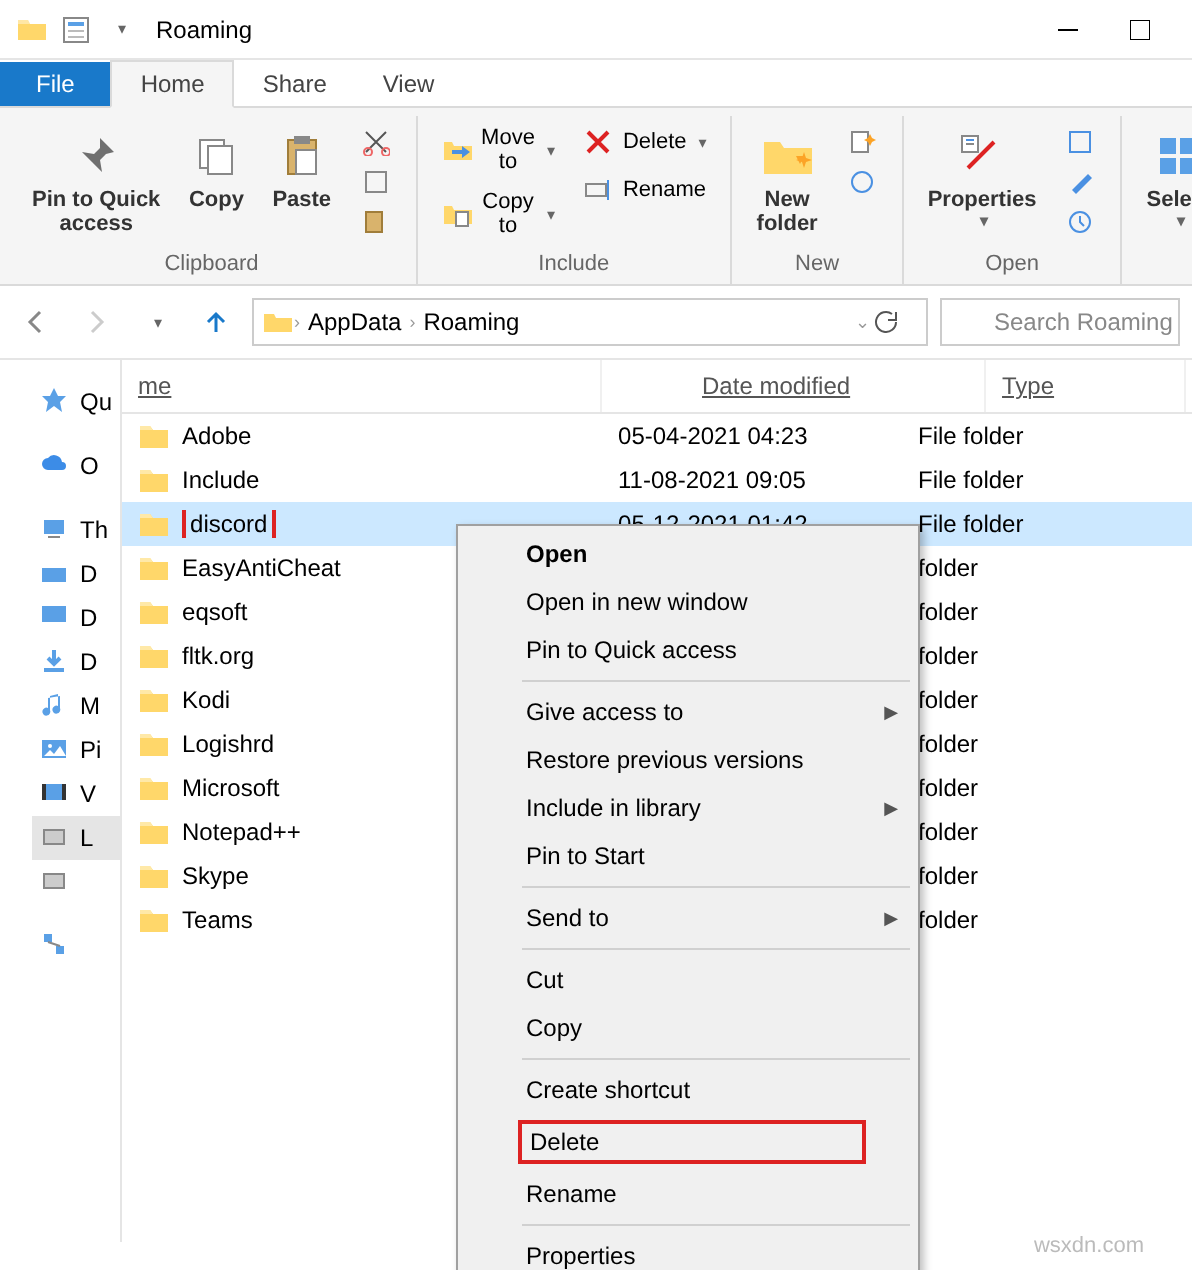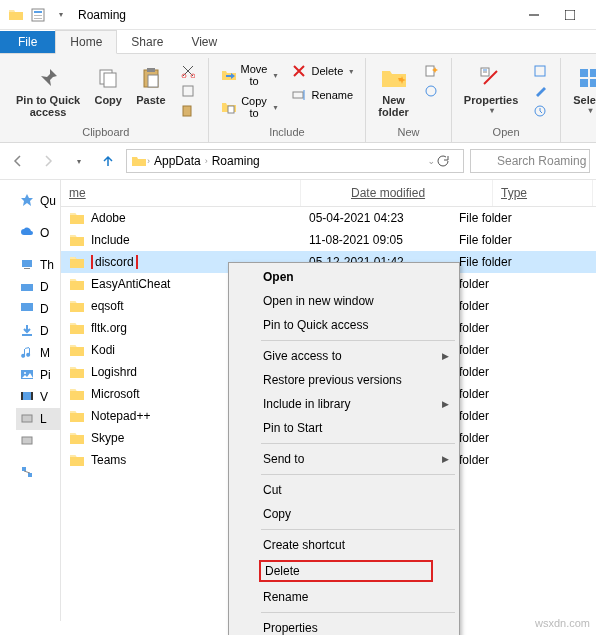--- a/index.html
+++ b/index.html
@@ -50,21 +50,21 @@
   .row .cell.date { width: 150px; }
   .row .cell.type { width: 100px; }
   .row.selected { background: #cce8ff; }
   .folder-ic { width: 16px; height: 14px; }
   .redbox { border: 2px solid #d22; padding: 0 2px; }
   .ctxmenu { position: absolute; top: 262px; left: 228px; width: 232px; background: #f0f0f0; border: 1px solid #a0a0a0; box-shadow: 2px 2px 4px rgba(0,0,0,0.25); padding: 2px; }
   .ctx-item { padding: 5px 28px 5px 32px; position: relative; font-size: 12px; }
   .ctx-item.bold { font-weight: 600; }
   .ctx-item .sub { position: absolute; right: 8px; top: 7px; font-size: 9px; color: #555; }
   .ctx-sep { height: 1px; background: #d0d0d0; margin: 3px 2px 3px 30px; }
-  .watermark { position: absolute; right: 6px; bottom: 6px; color: #bbb; font-size: 11px; }
+  .watermark { position: absolute; right: 24px; bottom: 6px; color: #bbb; font-size: 11px; }
   svg { display: block; }
 </style>
 </head>
 <body>
 
 <div class="titlebar">
   <span class="tb-icon">
     <svg width="16" height="16" viewBox="0 0 16 16">
         <path fill="#ffd76a" d="M1 3h5l1 2h8v8H1z"></path>
         <path fill="#fff" d="M1 3h5l1 2H1z" opacity="0.4"></path>

